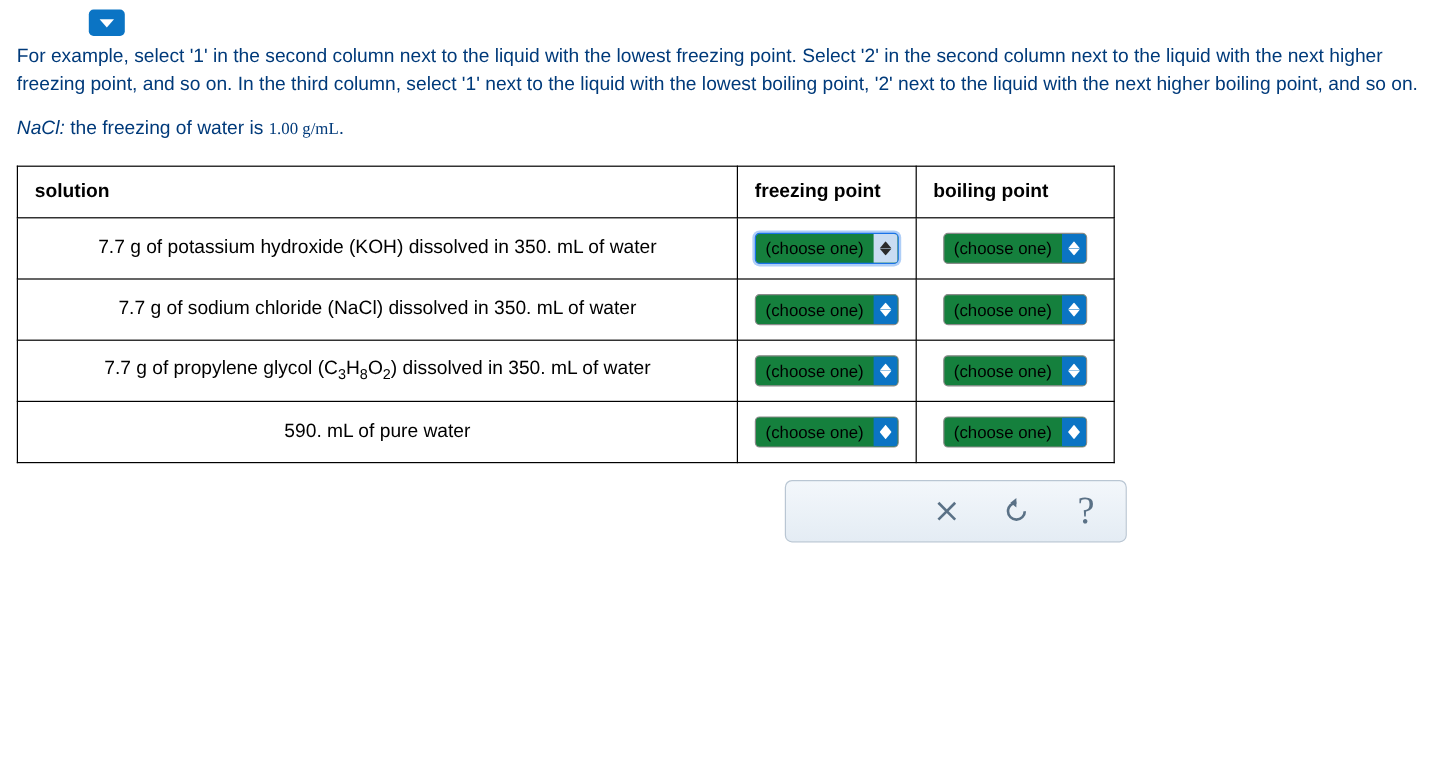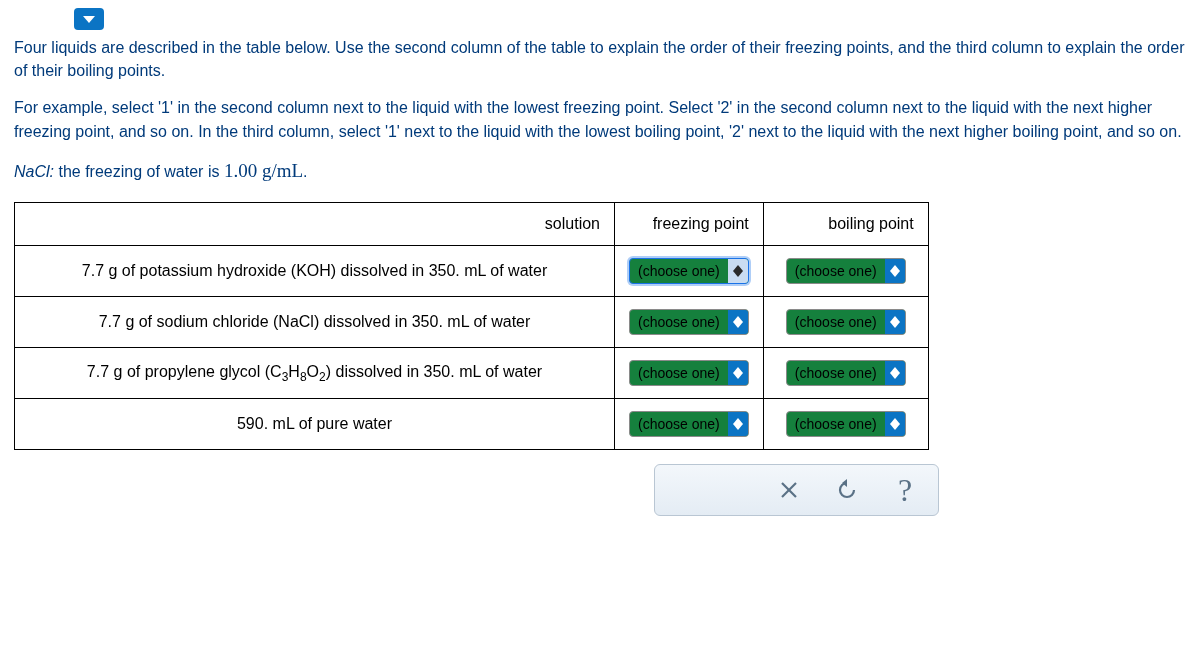--- a/index.html
+++ b/index.html
@@ -32,37 +32,37 @@
   .instructions {
     color: #003a7a;
     line-height: 1.45;
     margin-bottom: 14px;
   }
   .instructions p { margin: 0 0 14px 0; }
   .note-line { color: #003a7a; }
   .note-italic { font-style: italic; }
   .density {
     font-family: "Times New Roman", Times, serif;
-    font-size: 19px;
+    font-size: 14px;
     text-align: center;
   }
   table.main {
     border-collapse: collapse;
     margin-top: 18px;
   }
   table.main th, table.main td {
     border: 1px solid #000;
     padding: 12px 14px;
     text-align: center;
     vertical-align: middle;
     color: #000;
   }
   table.main th {
-    font-weight: normal;
-    text-align: right;
+    font-weight: bold;
+    text-align: left;
   }
   td.center { text-align: center; }
   .select-wrap {
     display: inline-flex;
     align-items: stretch;
     border: 1px solid #8a8a8a;
     border-radius: 4px;
     overflow: hidden;
     height: 26px;
     background: #15803d;
@@ -131,21 +131,20 @@
 <div class="container">
   <div class="top-bar">
     <div class="dropdown-toggle">
       <svg viewBox="0 0 16 12">
           <polygon points="2,3 14,3 8,10" fill="#fff"></polygon>
         </svg>
     </div>
   </div>
 
   <div class="instructions">
-    <p>Four liquids are described in the table below. Use the second column of the table to explain the order of their freezing points, and the third column to explain the order of their boiling points.</p>
     <p>For example, select '1' in the second column next to the liquid with the lowest freezing point. Select '2' in the second column next to the liquid with the next higher freezing point, and so on. In the third column, select '1' next to the liquid with the lowest boiling point, '2' next to the liquid with the next higher boiling point, and so on.</p>
     <p class="note-line">
       <span class="note-italic">NaCl:</span><span> the freezing of water is </span><span class="density">1.00 g/mL</span><span>.</span>
     </p>
   </div>
 
   <table class="main">
     <thead>
       <tr>
         <th style="width:600px">solution</th>

